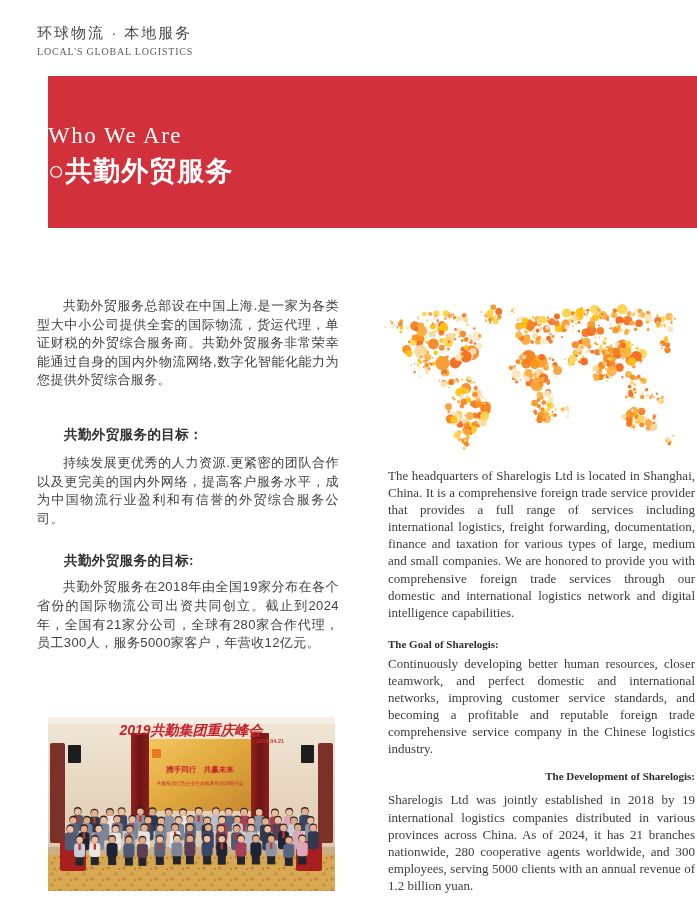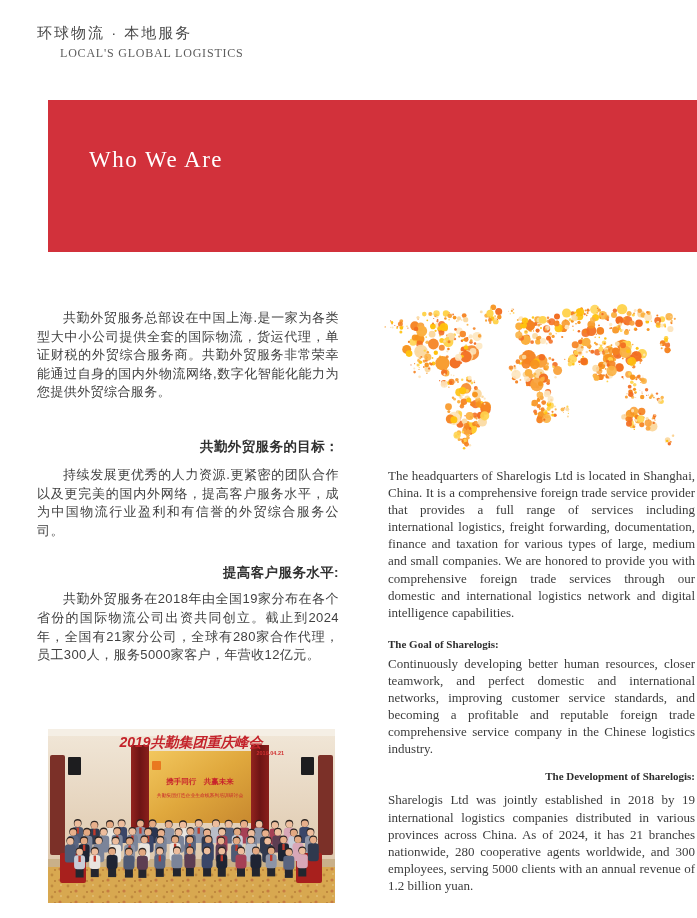--- a/index.html
+++ b/index.html
@@ -2,35 +2,35 @@
 <html><head>
 <meta charset="utf-8">
 <style>
   html,body { margin:0; padding:0; background:#fff; }
   .page { position:relative; width:697px; height:918px; background:#ffffff; overflow:hidden;
           font-family:"Liberation Sans", sans-serif; }
 
   
   .brand { position:absolute; left:37px; top:24px; }
   .brand-cn { font-size:15px; color:#4a4a4a; letter-spacing:2px; }
-  .brand-en { font-size:12px; color:#5c5c5c; font-family:"Liberation Serif", serif;
-              letter-spacing:0.8px; margin-top:3px;margin-left:23px; }
+  .brand-en { font-size:10px; color:#5c5c5c; font-family:"Liberation Serif", serif;
+              letter-spacing:0.8px; margin-top:3px; }
 
   
-  .banner { position:absolute; left:48px; top:100px; right:0; height:152px;
-            background:#d2313b; color:#fff; padding-left:41px; box-sizing:border-box; }
+  .banner { position:absolute; left:48px; top:76px; right:0; height:152px;
+            background:#d2313b; color:#fff; box-sizing:border-box; }
   .banner-sub { font-family:"Liberation Serif", serif; font-size:23px; letter-spacing:1.5px; padding-top:47px; }
   .banner-title { font-size:27px; font-weight:bold; letter-spacing:1px; margin-top:4px; }
 
   
-  .col-left { position:absolute; left:37px; top:309px; width:302px; }
+  .col-left { position:absolute; left:37px; top:297px; width:302px; }
   .cn-body { font-size:13px; line-height:18.6px; color:#3f3f3f; text-align:justify;
              text-indent:2em; letter-spacing:0.4px; margin:0; }
   .cn-heading { font-size:13.5px; font-weight:bold; color:#303030; text-indent:2em;
-                letter-spacing:0.4px; margin:0;text-align:right; }
+                letter-spacing:0.4px; margin:0; }
   .cn-heading.goal { margin-top:36px; }
   .cn-body.goal { margin-top:10px; }
   .cn-heading.dev { margin-top:24px; }
   .cn-body.dev { margin-top:8px; }
 
   .photo { position:relative; width:287px; height:174px; margin:64px 8px 0 11px; }
   .photo svg { display:block; }
 
   
   .col-right { position:absolute; left:388px; top:288px; width:307px; }
@@ -49,27 +49,28 @@
 
 <div class="page">
 
   <div class="brand">
     <div class="brand-cn">环球物流 · 本地服务</div>
     <div class="brand-en">LOCAL'S GLOBAL LOGISTICS</div>
   </div>
 
   <div class="banner">
     <div class="banner-sub">Who We Are</div>
+    <div class="banner-title">○共勤外贸服务</div>
   </div>
 
   <div class="col-left">
     <p class="cn-body">共勤外贸服务总部设在中国上海.是一家为各类型大中小公司提供全套的国际物流，货运代理，单证财税的外贸综合服务商。共勤外贸服务非常荣幸能通过自身的国内外物流网络,数字化智能化能力为您提供外贸综合服务。</p>
     <p class="cn-heading goal">共勤外贸服务的目标：</p>
     <p class="cn-body goal">持续发展更优秀的人力资源.更紧密的团队合作以及更完美的国内外网络，提高客户服务水平，成为中国物流行业盈利和有信誉的外贸综合服务公司。</p>
-    <p class="cn-heading dev">提高客户服务水平:</p>
+    <p class="cn-heading dev">共勤外贸服务的目标:</p>
     <p class="cn-body dev">共勤外贸服务在2018年由全国19家分布在各个省份的国际物流公司出资共同创立。截止到2024年，全国有21家分公司，全球有280家合作代理，员工300人，服务5000家客户，年营收12亿元。</p>
 
     <div class="photo">
       <svg id="photo-svg" width="287" height="174" viewBox="0 0 287 174">
         <defs>
           <linearGradient id="wallG" x1="0" y1="0" x2="0" y2="1">
             <stop offset="0" stop-color="#f1e7d8"></stop>
               <stop offset="1" stop-color="#ddc6aa"></stop>
           </linearGradient>
           <linearGradient id="screenG" x1="0" y1="0" x2="1" y2="1">

